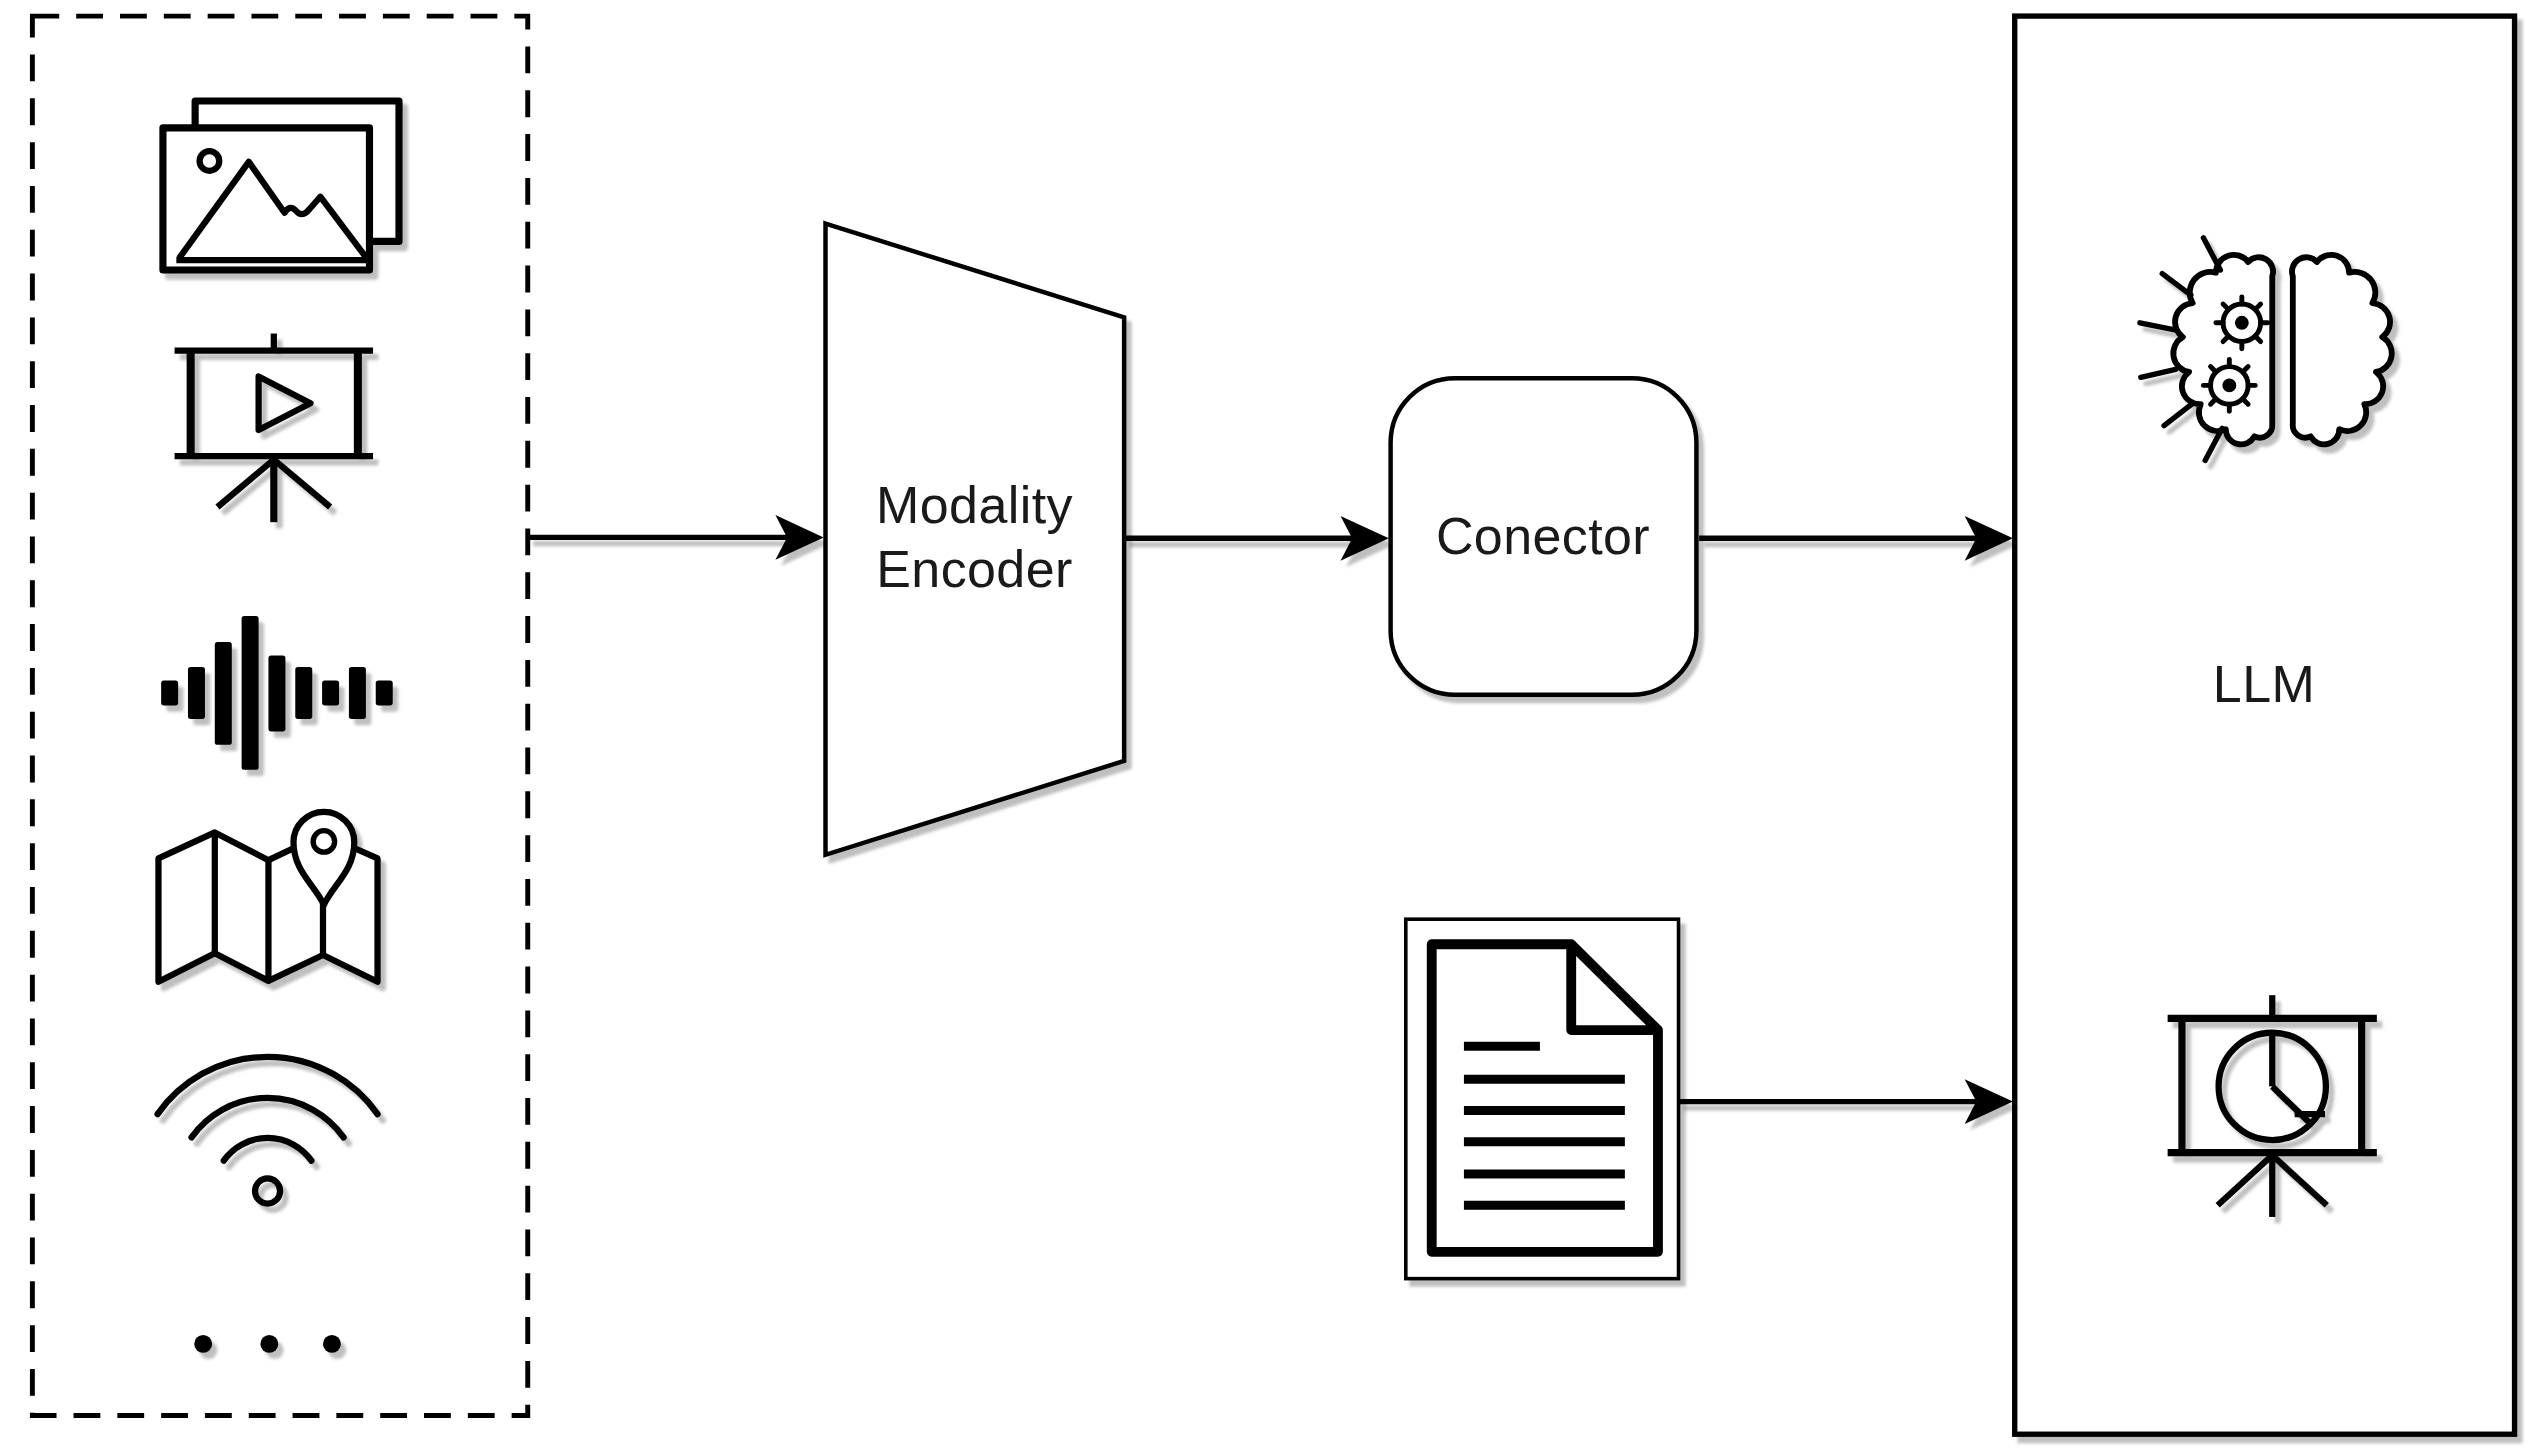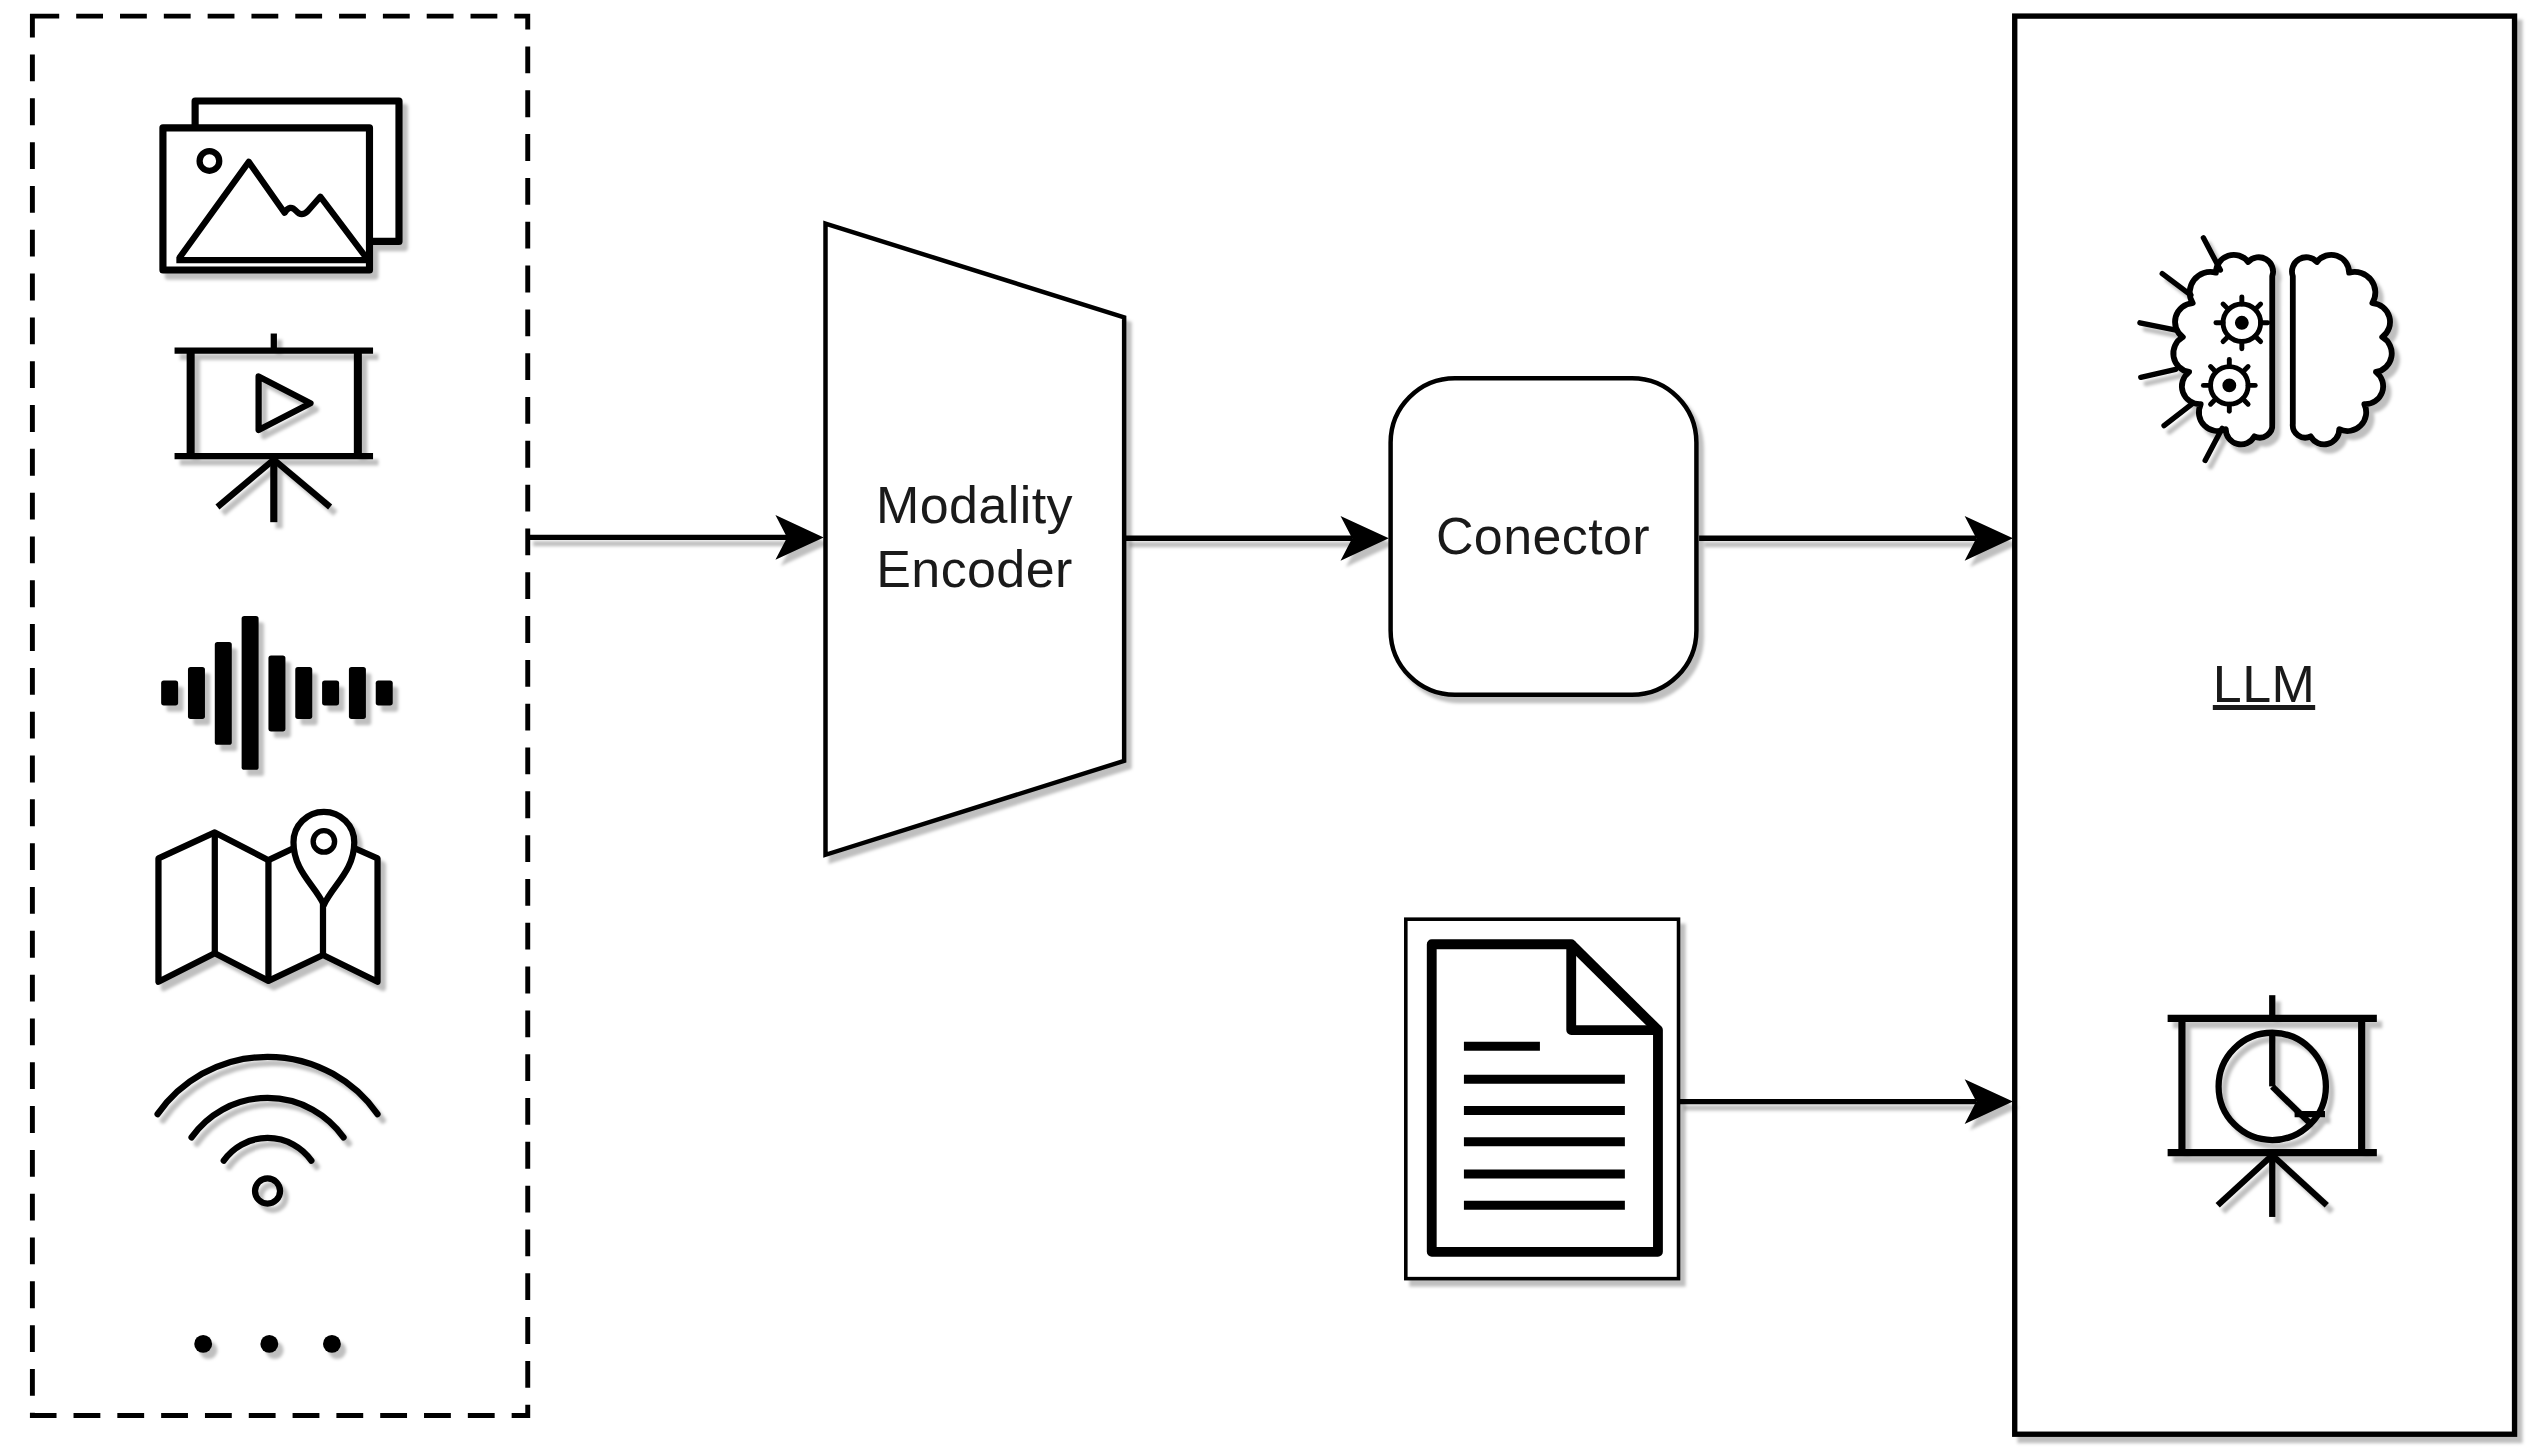--- a/index.html
+++ b/index.html
@@ -5,21 +5,21 @@
   html,body{margin:0;padding:0;background:#ffffff;}
   .canvas{position:relative;width:2538px;height:1453px;background:#ffffff;
           font-family:"Liberation Sans", sans-serif;overflow:hidden;}
   .canvas svg{position:absolute;left:0;top:0;}
   .shadow{filter:drop-shadow(6px 7px 2px rgba(0,0,0,0.25));}
   .lbl{position:absolute;color:#1a1a1a;font-size:52px;font-weight:400;
        text-align:center;letter-spacing:0.4px;}
   .lbl span{display:block;}
   .lbl-modality{left:825px;top:473px;width:299px;line-height:64px;}
   .lbl-connector{left:1390px;top:509px;width:306px;line-height:54px;}
-  .lbl-llm{left:2014px;top:650px;width:500px;line-height:68px;text-decoration:underline;}
+  .lbl-llm{left:2014px;top:650px;width:500px;line-height:68px;}
 </style>
 </head>
 <body>
 
 <div class="canvas">
 
 <svg width="2538" height="1453" viewBox="0 0 2838 1625">
 
   <g>
     <rect x="36" y="18" width="554" height="1565" fill="none" stroke="#000000" stroke-width="5.5" stroke-dasharray="30 19"></rect>

